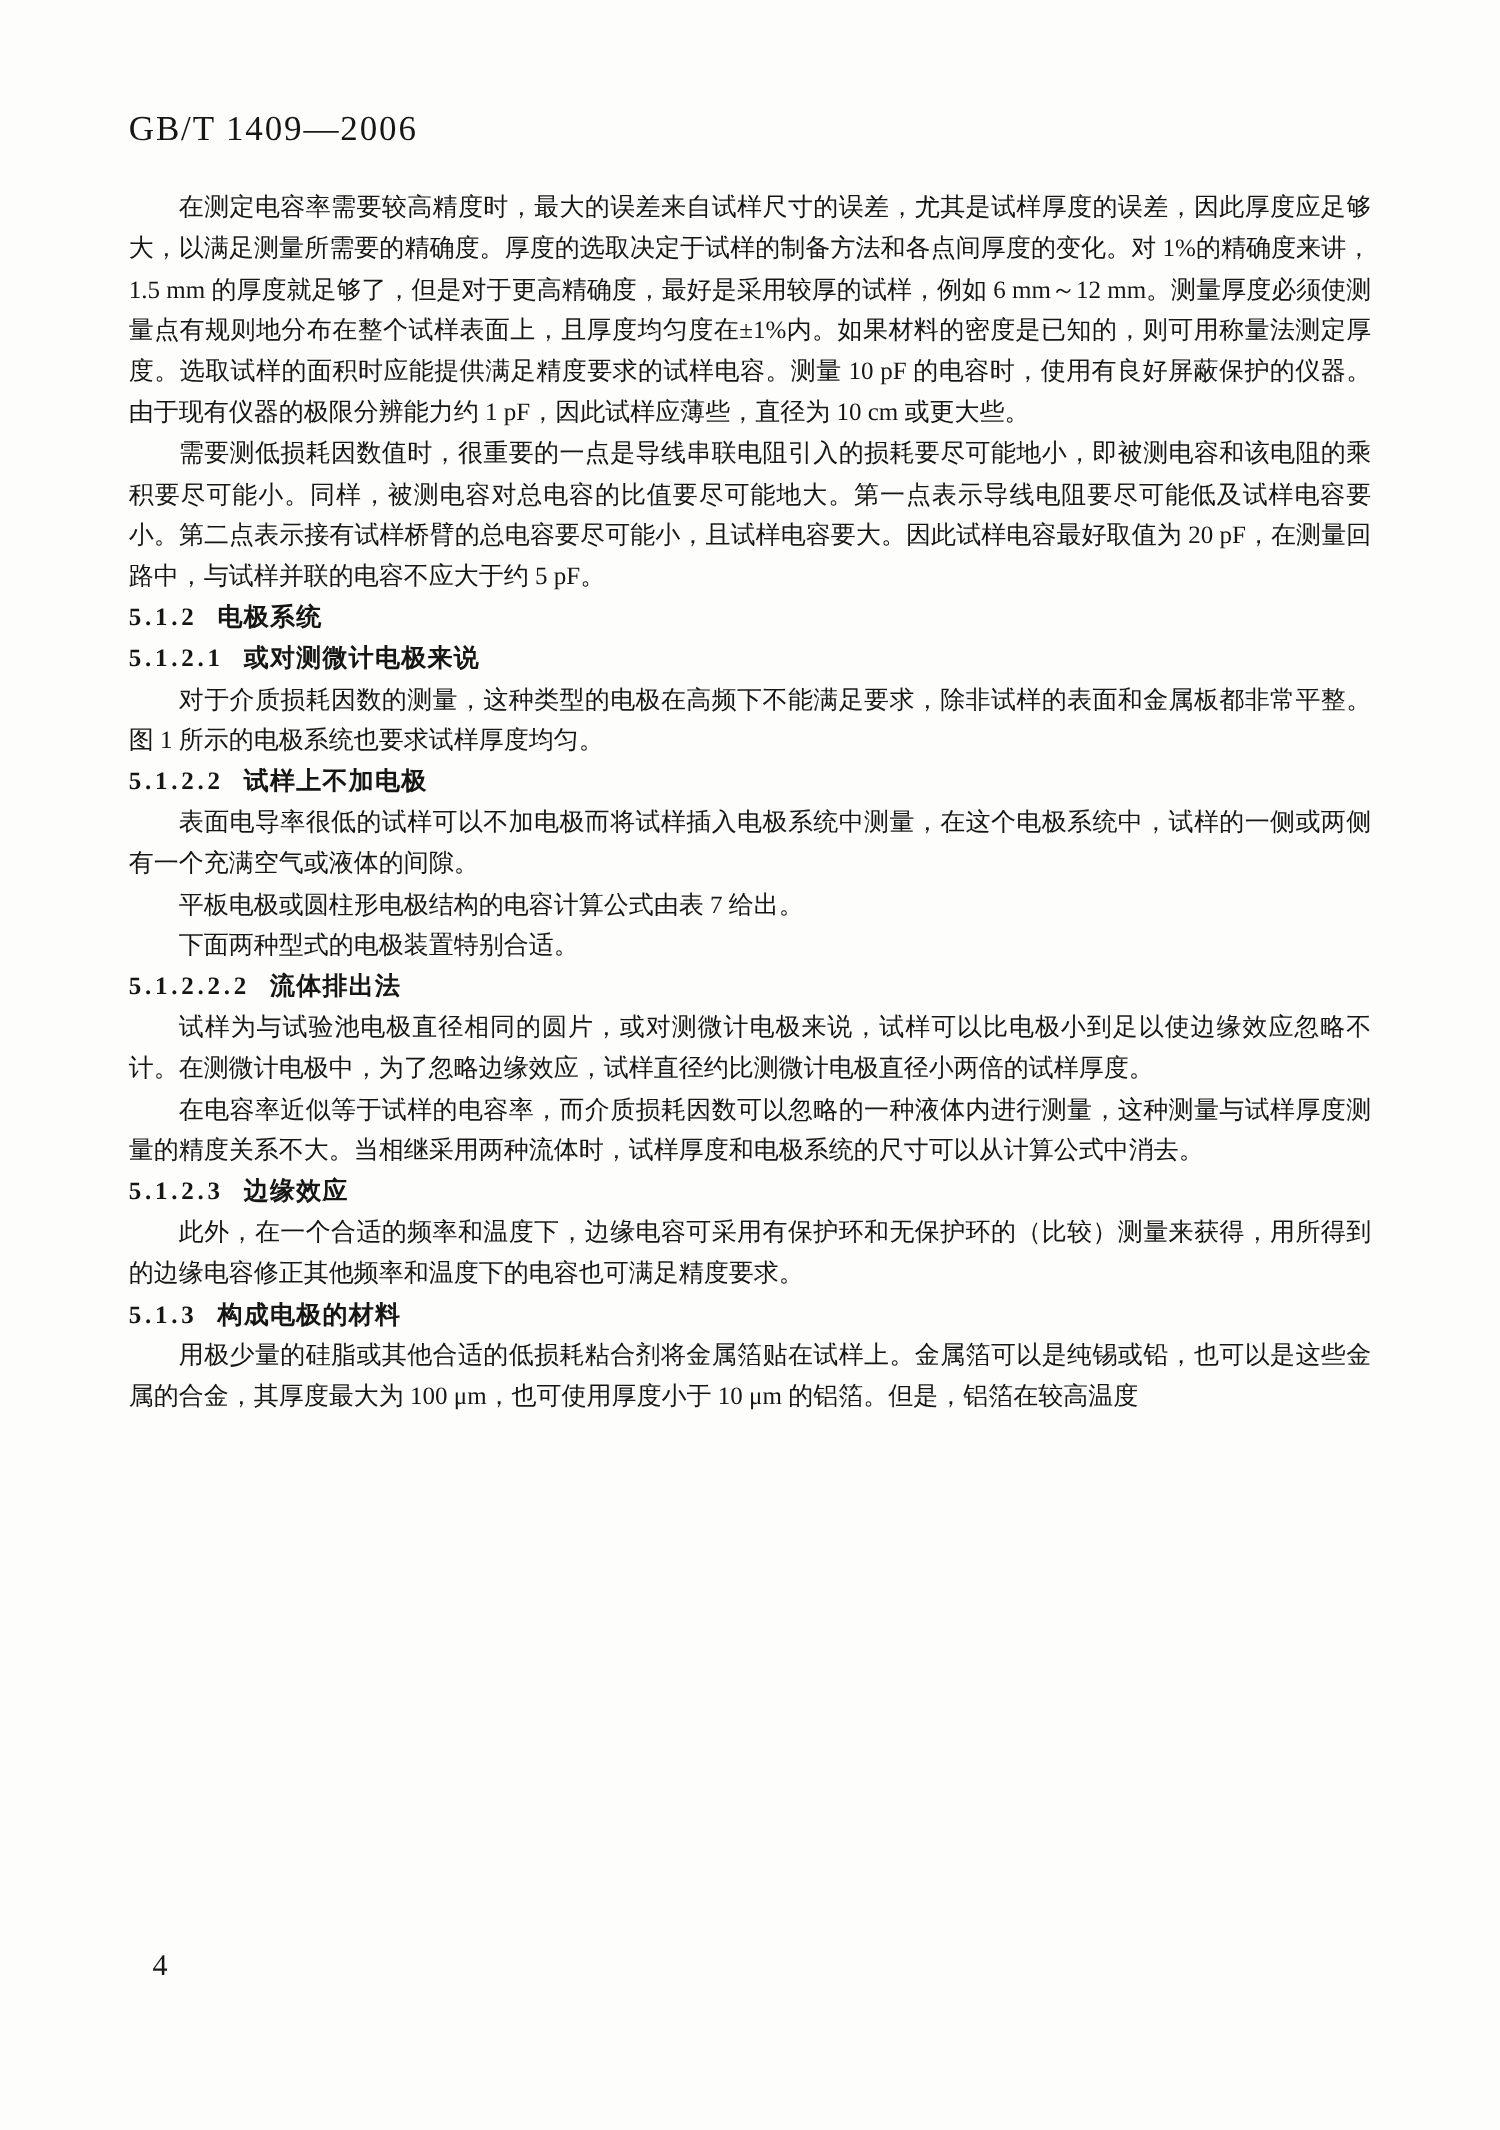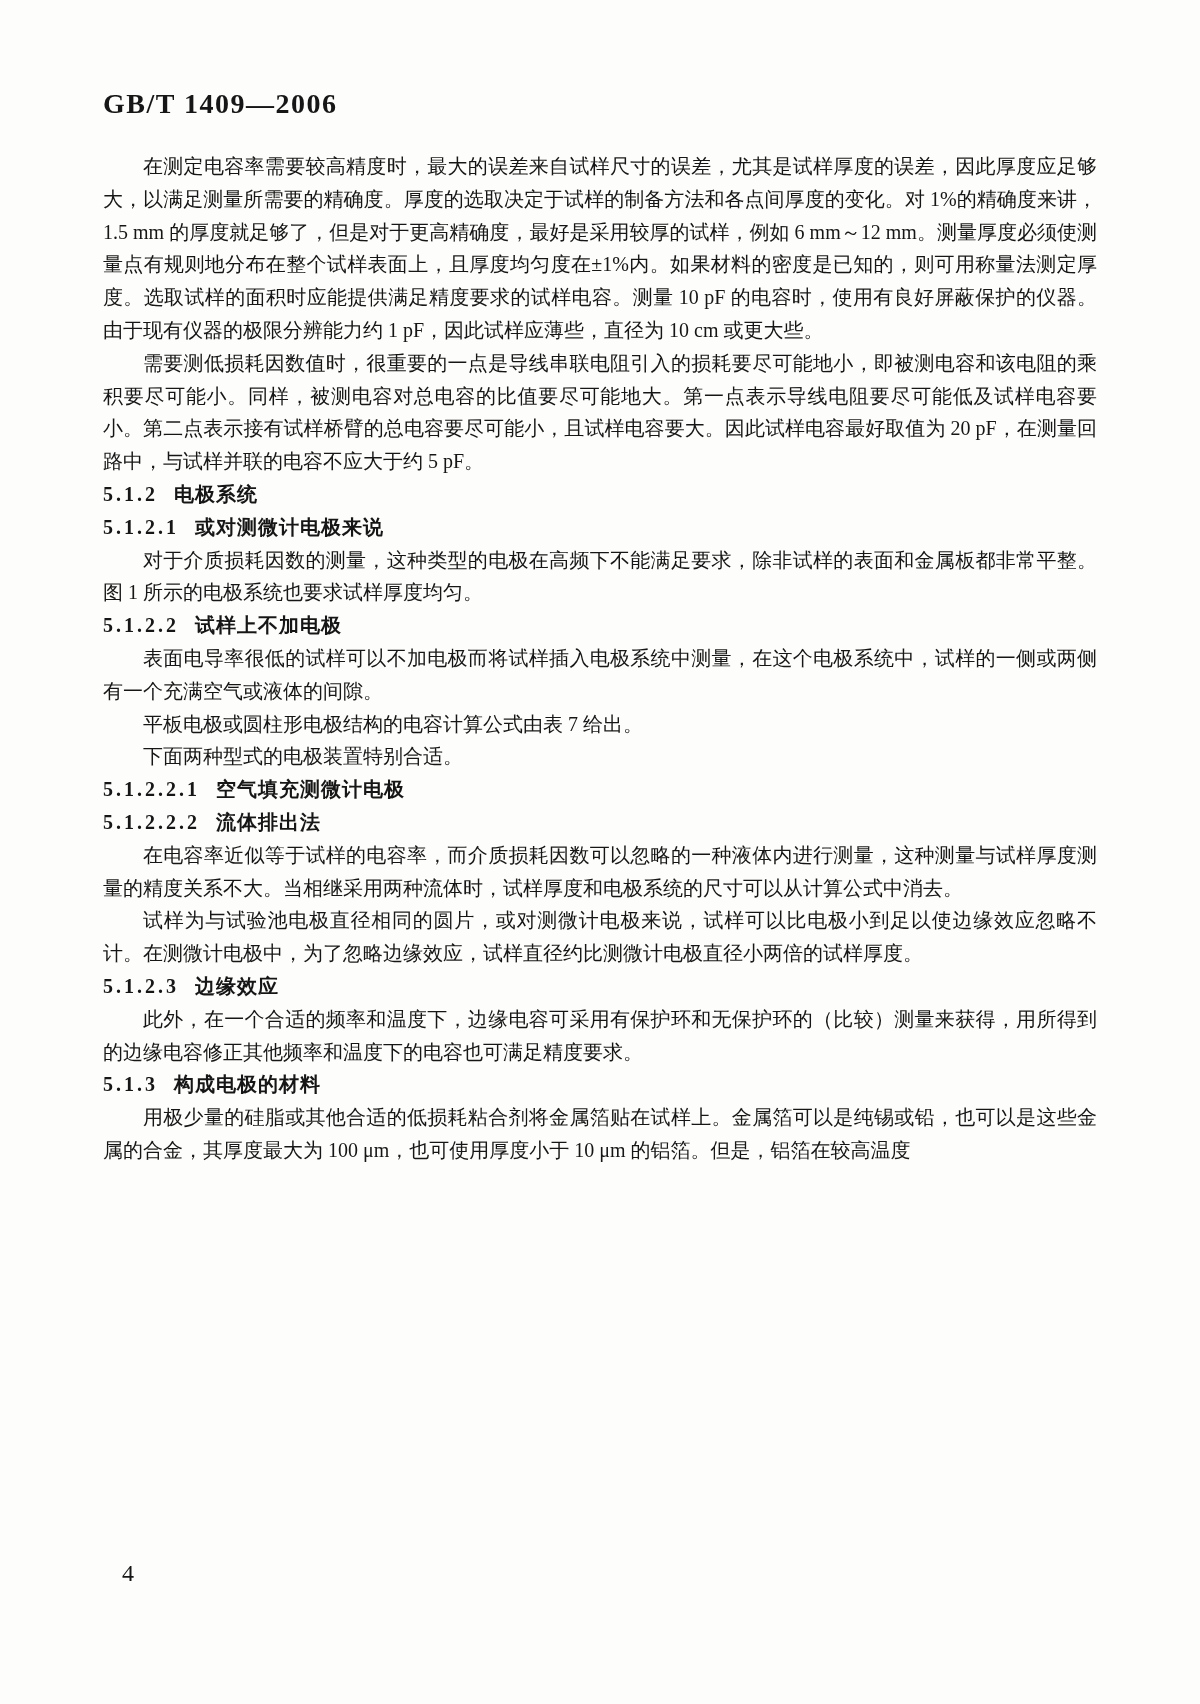--- a/index.html
+++ b/index.html
@@ -11,21 +11,21 @@
     background: #fdfdfb;
     color: #161616;
     font-family: "Liberation Serif", "DejaVu Serif", serif;
     overflow: hidden;
   }
   .doc-header {
     position: absolute;
     left: 103px;
     top: 88px;
     font-size: 28px;
-    font-weight: bold;
+    font-weight: normal;
     letter-spacing: 1.5px;
     white-space: nowrap;
   }
   .content {
     position: absolute;
     left: 103px;
     top: 150px;
     width: 994px;
     font-size: 20px;
     line-height: 32.8px;
@@ -65,24 +65,23 @@
   <div class="content">
     <p class="para">在测定电容率需要较高精度时，最大的误差来自试样尺寸的误差，尤其是试样厚度的误差，因此厚度应足够大，以满足测量所需要的精确度。厚度的选取决定于试样的制备方法和各点间厚度的变化。对 1%的精确度来讲，1.5 mm 的厚度就足够了，但是对于更高精确度，最好是采用较厚的试样，例如 6 mm～12 mm。测量厚度必须使测量点有规则地分布在整个试样表面上，且厚度均匀度在±1%内。如果材料的密度是已知的，则可用称量法测定厚度。选取试样的面积时应能提供满足精度要求的试样电容。测量 10 pF 的电容时，使用有良好屏蔽保护的仪器。由于现有仪器的极限分辨能力约 1 pF，因此试样应薄些，直径为 10 cm 或更大些。</p>
     <p class="para">需要测低损耗因数值时，很重要的一点是导线串联电阻引入的损耗要尽可能地小，即被测电容和该电阻的乘积要尽可能小。同样，被测电容对总电容的比值要尽可能地大。第一点表示导线电阻要尽可能低及试样电容要小。第二点表示接有试样桥臂的总电容要尽可能小，且试样电容要大。因此试样电容最好取值为 20 pF，在测量回路中，与试样并联的电容不应大于约 5 pF。</p>
     <p class="heading"><span class="num">5.1.2</span><span class="title">电极系统</span></p>
     <p class="heading"><span class="num">5.1.2.1</span><span class="title">或对测微计电极来说</span></p>
     <p class="para">对于介质损耗因数的测量，这种类型的电极在高频下不能满足要求，除非试样的表面和金属板都非常平整。图 1 所示的电极系统也要求试样厚度均匀。</p>
     <p class="heading"><span class="num">5.1.2.2</span><span class="title">试样上不加电极</span></p>
     <p class="para">表面电导率很低的试样可以不加电极而将试样插入电极系统中测量，在这个电极系统中，试样的一侧或两侧有一个充满空气或液体的间隙。</p>
     <p class="para">平板电极或圆柱形电极结构的电容计算公式由表 7 给出。</p>
     <p class="para">下面两种型式的电极装置特别合适。</p>
-    <p class="heading"><span class="num">5.1.2.2.1</span><span class="title">空气填充测微计电极</span></p>
     <p class="heading"><span class="num">5.1.2.2.2</span><span class="title">流体排出法</span></p>
+    <p class="para">试样为与试验池电极直径相同的圆片，或对测微计电极来说，试样可以比电极小到足以使边缘效应忽略不计。在测微计电极中，为了忽略边缘效应，试样直径约比测微计电极直径小两倍的试样厚度。</p>
     <p class="para">在电容率近似等于试样的电容率，而介质损耗因数可以忽略的一种液体内进行测量，这种测量与试样厚度测量的精度关系不大。当相继采用两种流体时，试样厚度和电极系统的尺寸可以从计算公式中消去。</p>
-    <p class="para">试样为与试验池电极直径相同的圆片，或对测微计电极来说，试样可以比电极小到足以使边缘效应忽略不计。在测微计电极中，为了忽略边缘效应，试样直径约比测微计电极直径小两倍的试样厚度。</p>
     <p class="heading"><span class="num">5.1.2.3</span><span class="title">边缘效应</span></p>
     <p class="para">此外，在一个合适的频率和温度下，边缘电容可采用有保护环和无保护环的（比较）测量来获得，用所得到的边缘电容修正其他频率和温度下的电容也可满足精度要求。</p>
     <p class="heading"><span class="num">5.1.3</span><span class="title">构成电极的材料</span></p>
     <p class="para">用极少量的硅脂或其他合适的低损耗粘合剂将金属箔贴在试样上。金属箔可以是纯锡或铅，也可以是这些金属的合金，其厚度最大为 100 μm，也可使用厚度小于 10 μm 的铝箔。但是，铝箔在较高温度</p>
   </div>
 
   <div class="page-num">4</div>
 
 </div>
 

